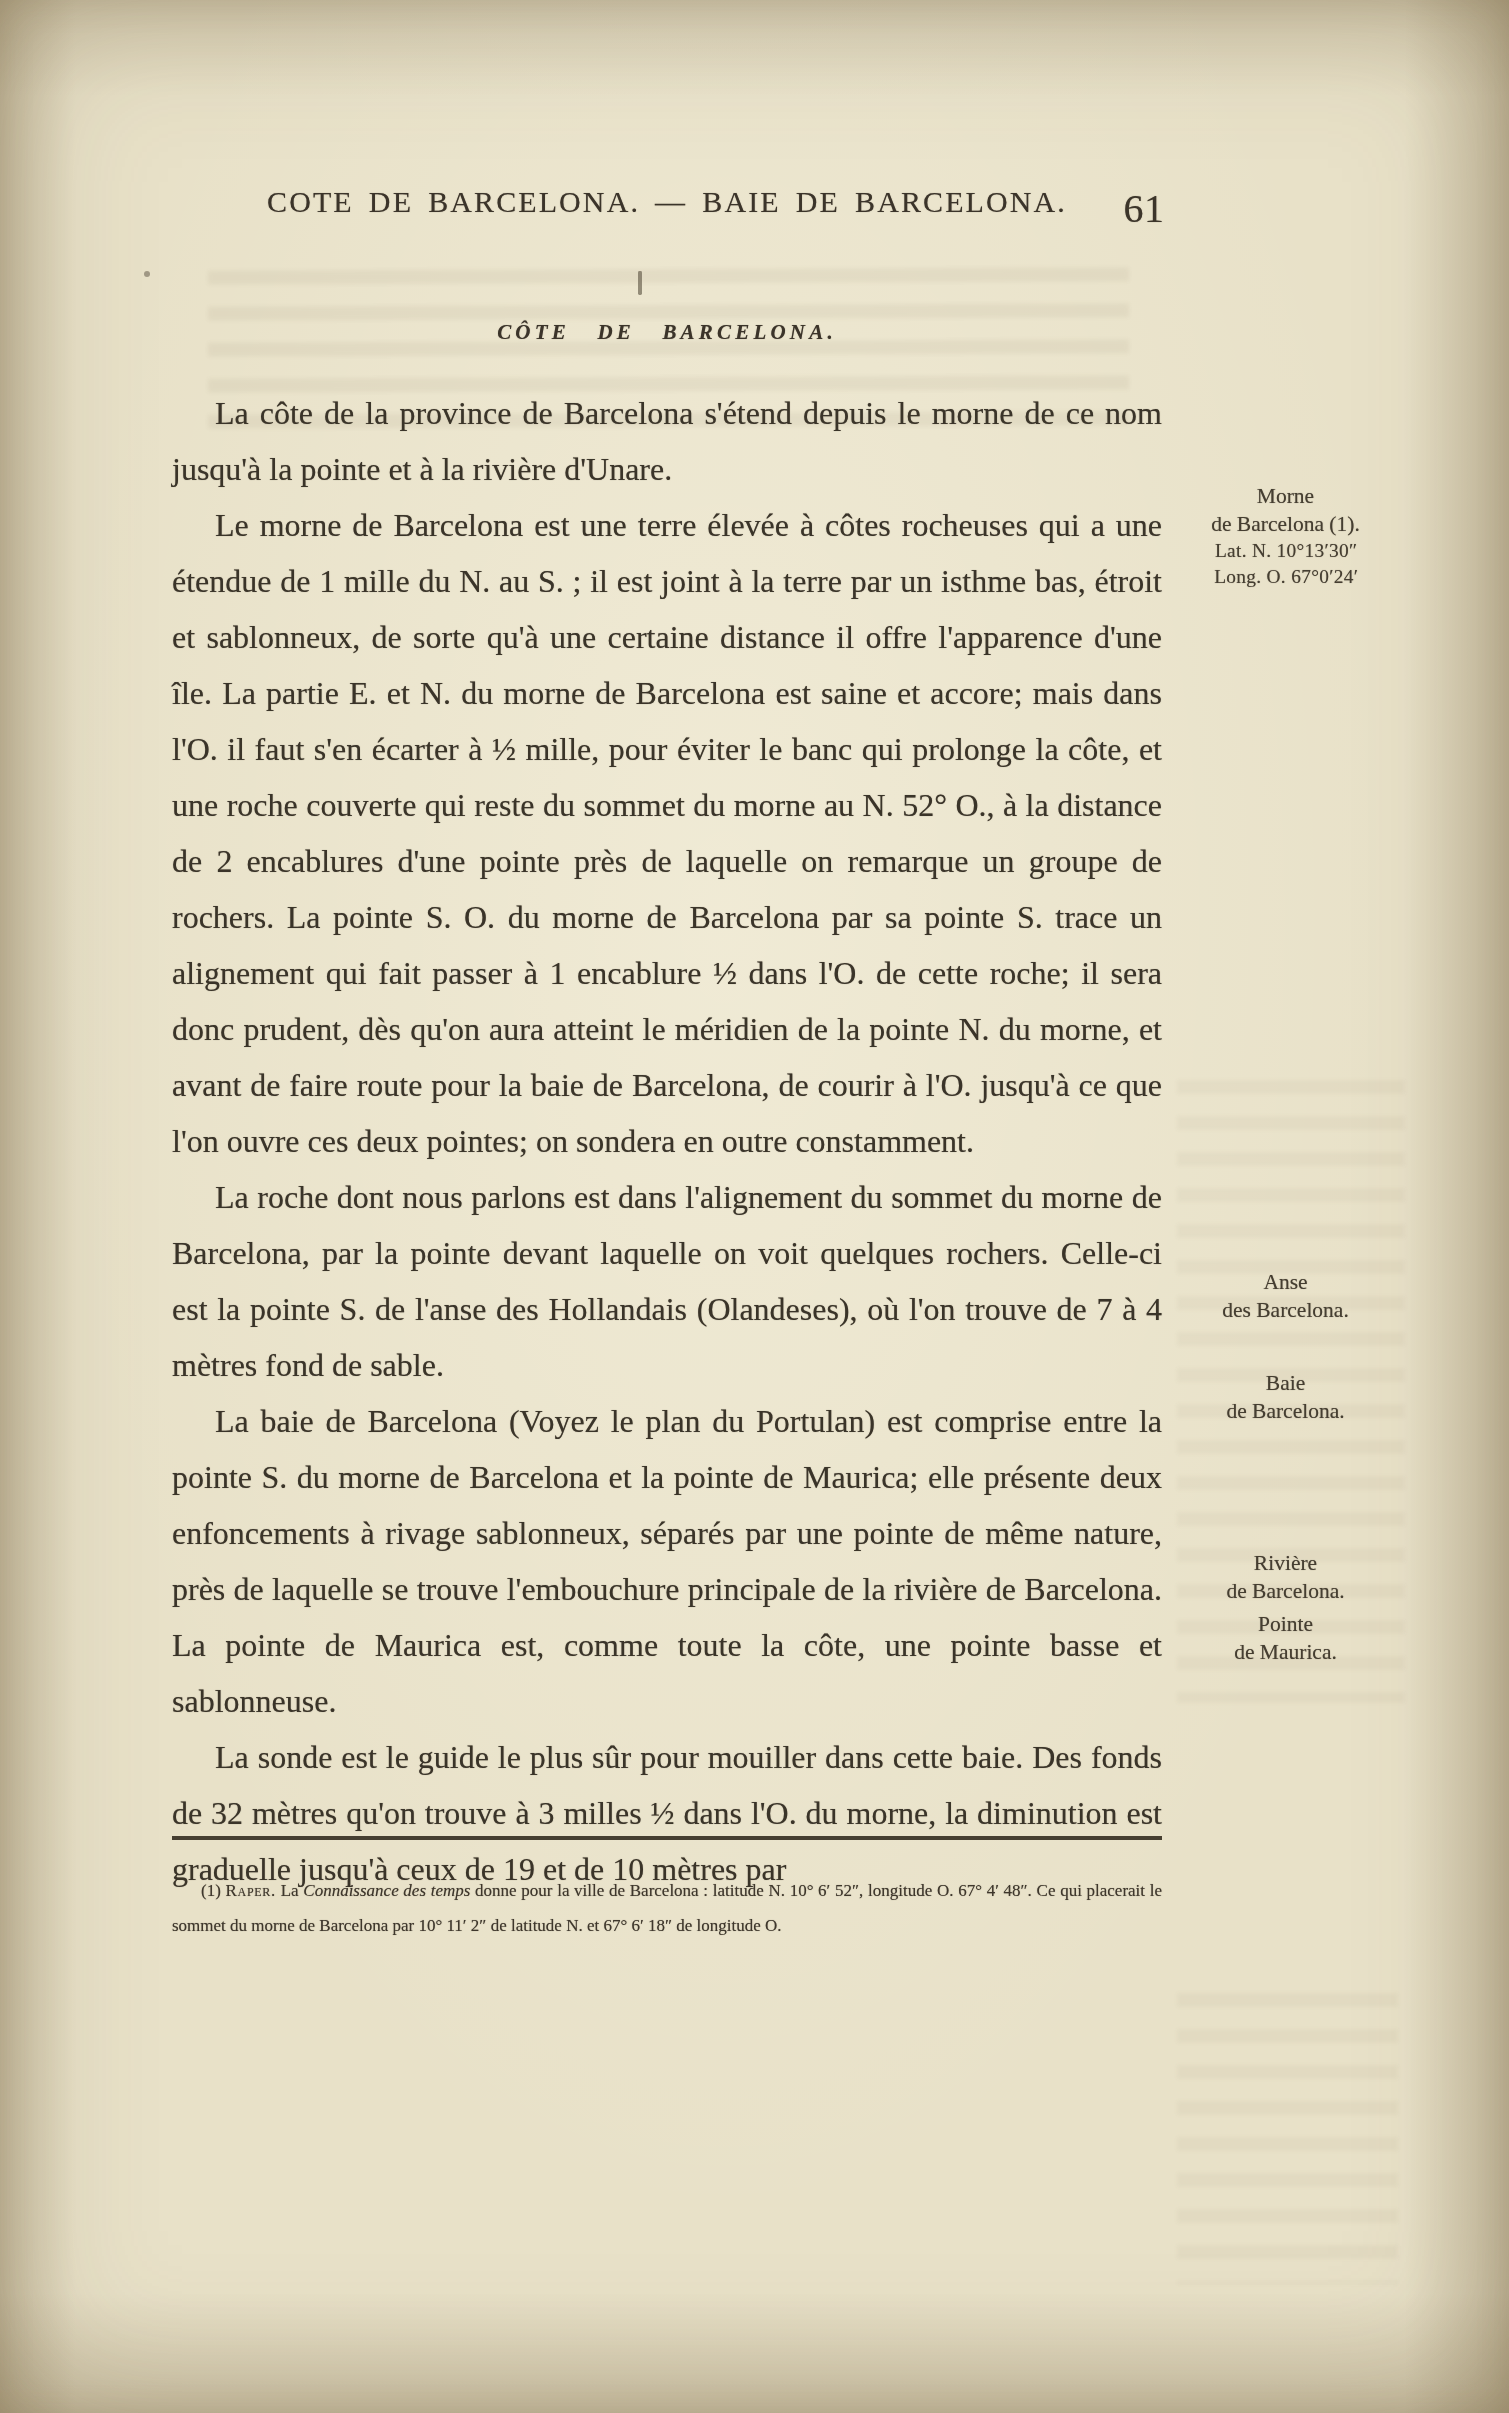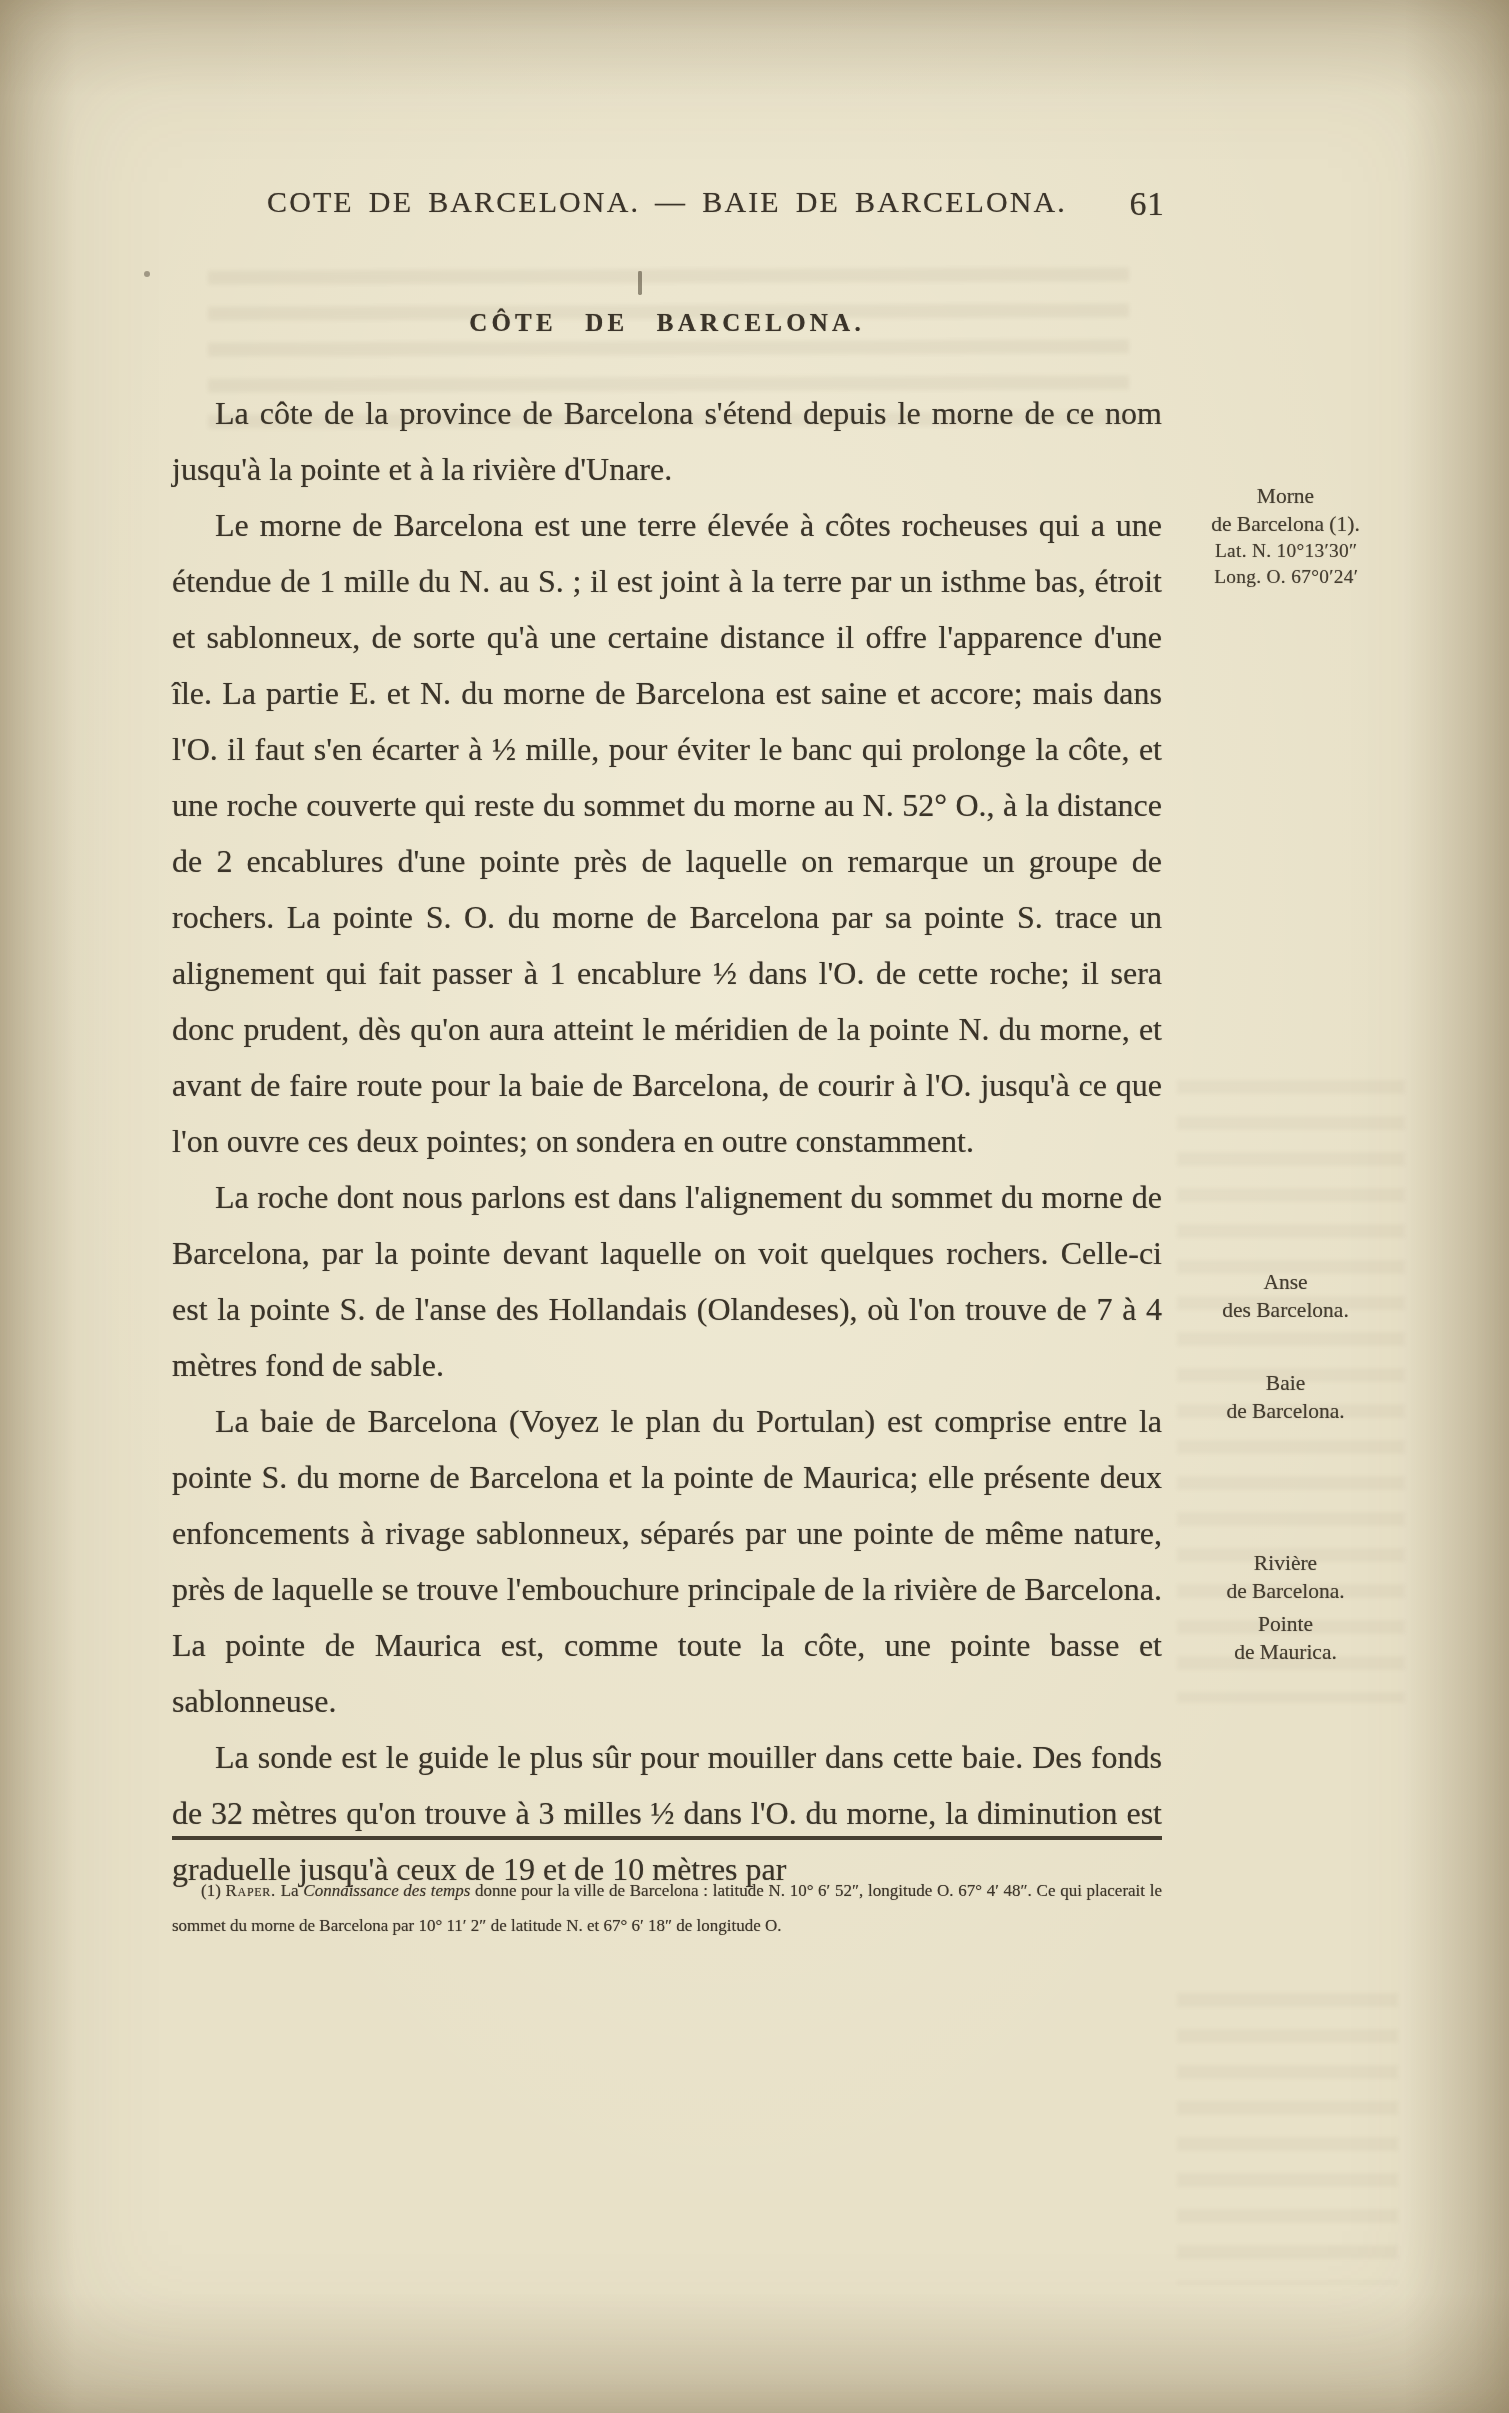--- a/index.html
+++ b/index.html
@@ -24,30 +24,31 @@
   .header {
     position:absolute; top:185px; left:172px; width:990px; height:42px;
   }
   .running-title {
     display:block; text-align:center;
     font-size:30px; letter-spacing:2.1px; word-spacing:5.5px;
     color:#3b342a;
   }
   .page-number {
     position:absolute; right:-2.8px; top:0;
-    font-size:34px; letter-spacing:0.7px;
+    font-size:40px; letter-spacing:0.7px;
   }
 
   
   .section-title {
-    position:absolute; top:309px; left:172px; width:990px;
+    position:absolute; top:320px; left:172px; width:990px;
     text-align:center;
-    font-size:25px; font-weight:bold;
+    font-size:21px; font-weight:bold;
     letter-spacing:4.2px; word-spacing:18px;
     color:#3b342a;
+    font-style:italic;
   }
 
   
   .text-column {
     position:absolute; top:385px; left:172px; width:990px;
     font-size:32px; line-height:56px;
     text-align:justify;
     color:#3a3429;
   }
   .text-column p { margin:0; text-indent:43px; }

